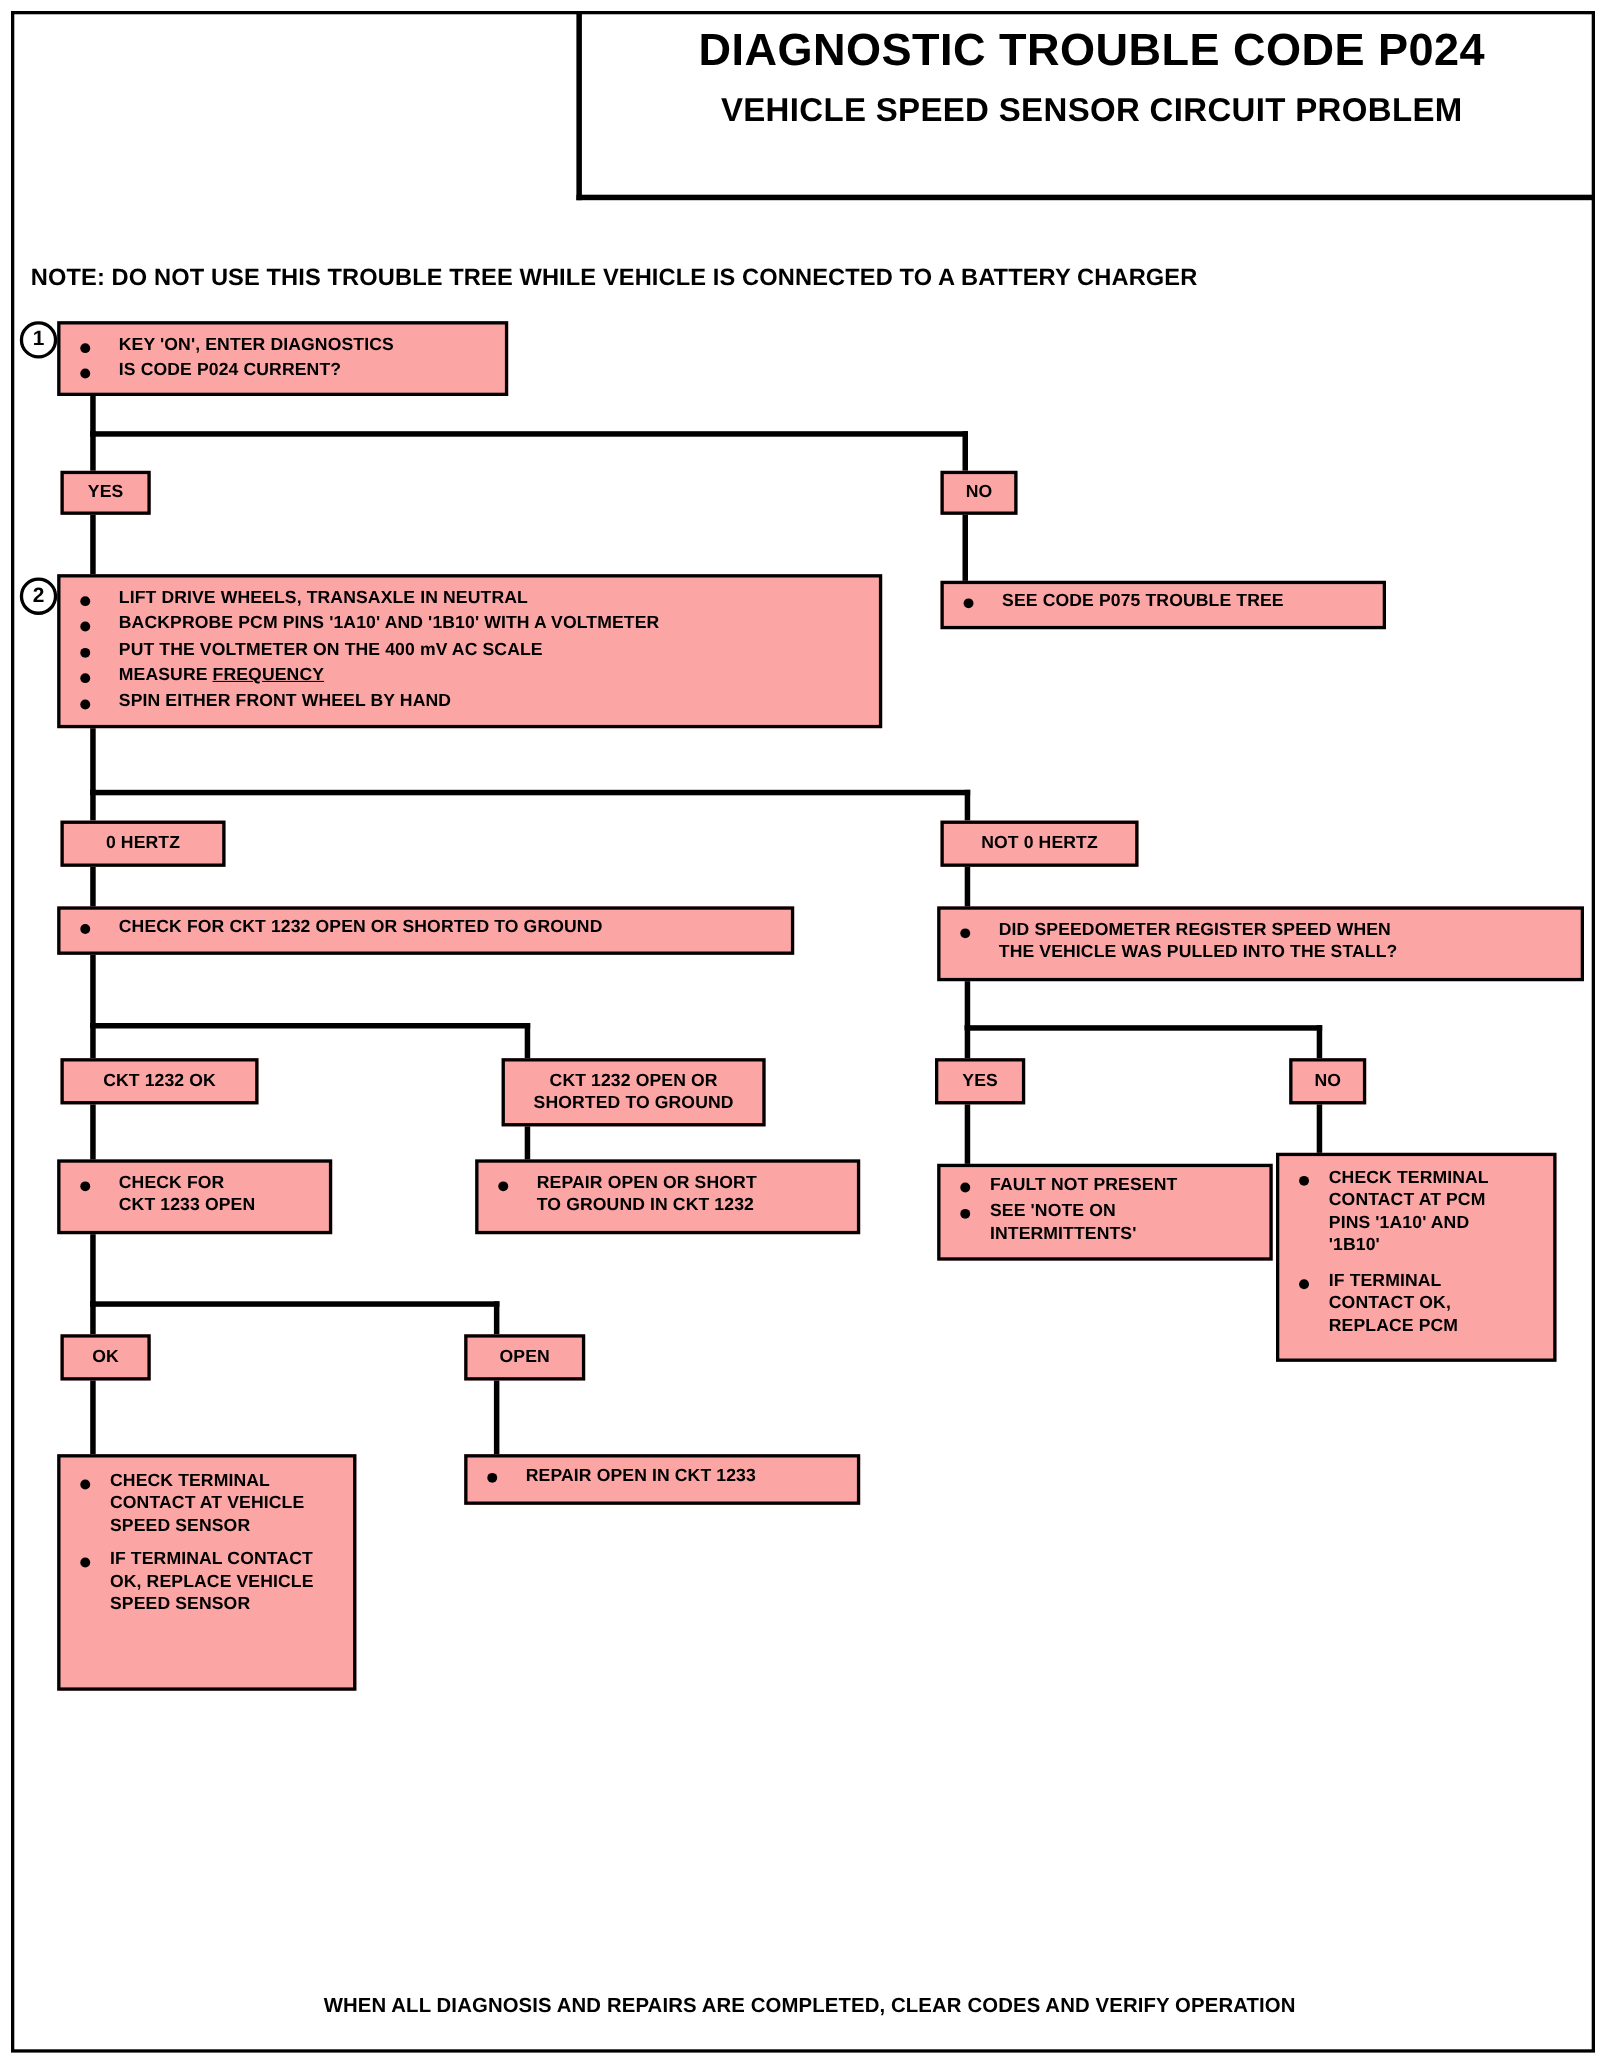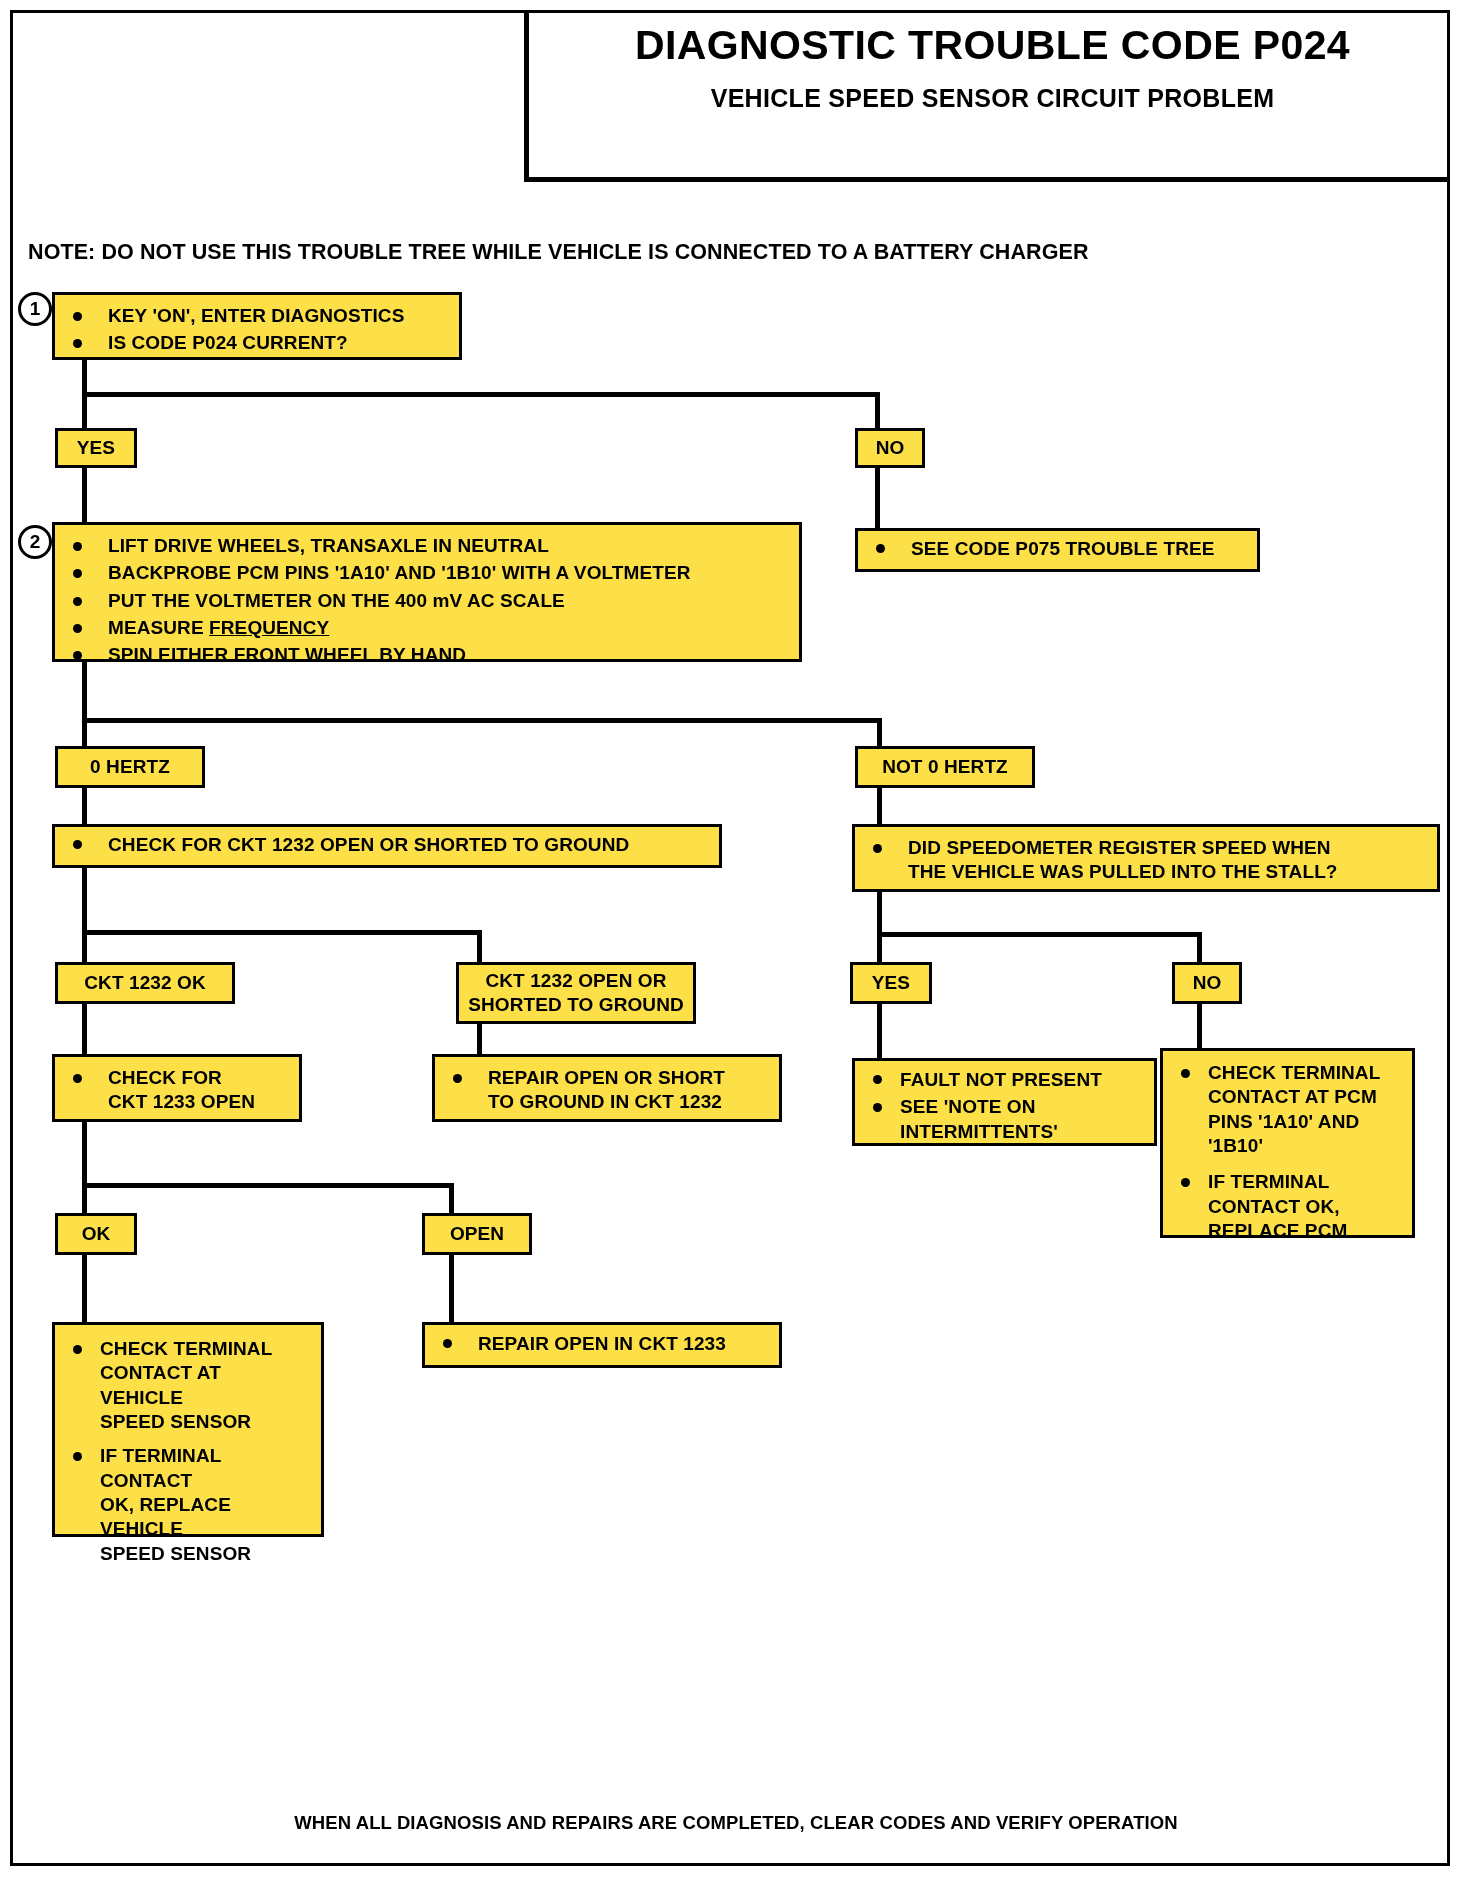--- a/index.html
+++ b/index.html
@@ -43,43 +43,43 @@
   }
   .title-main {
     font-size: 41px;
     font-weight: bold;
     letter-spacing: 0.4px;
     line-height: 1.05;
     white-space: nowrap;
   }
   .title-sub {
     margin-top: 18px;
-    font-size: 25px;
+    font-size: 30px;
     font-weight: bold;
     letter-spacing: 0.3px;
     line-height: 1.05;
     white-space: nowrap;
   }
   
   .note-line {
     position: absolute;
     left: 28px;
     top: 240px;
     font-size: 21.5px;
     font-weight: bold;
     letter-spacing: 0.1px;
     white-space: nowrap;
   }
   
   .box {
     position: absolute;
     box-sizing: border-box;
     border: 3px solid #000;
-    background: #fde047;
-    font-size: 19px;
+    background: #fca5a5;
+    font-size: 16px;
     font-weight: bold;
     letter-spacing: 0.1px;
     line-height: 1.28;
   }
   
   .label-box {
     display: flex;
     align-items: center;
     justify-content: center;
     text-align: left;

